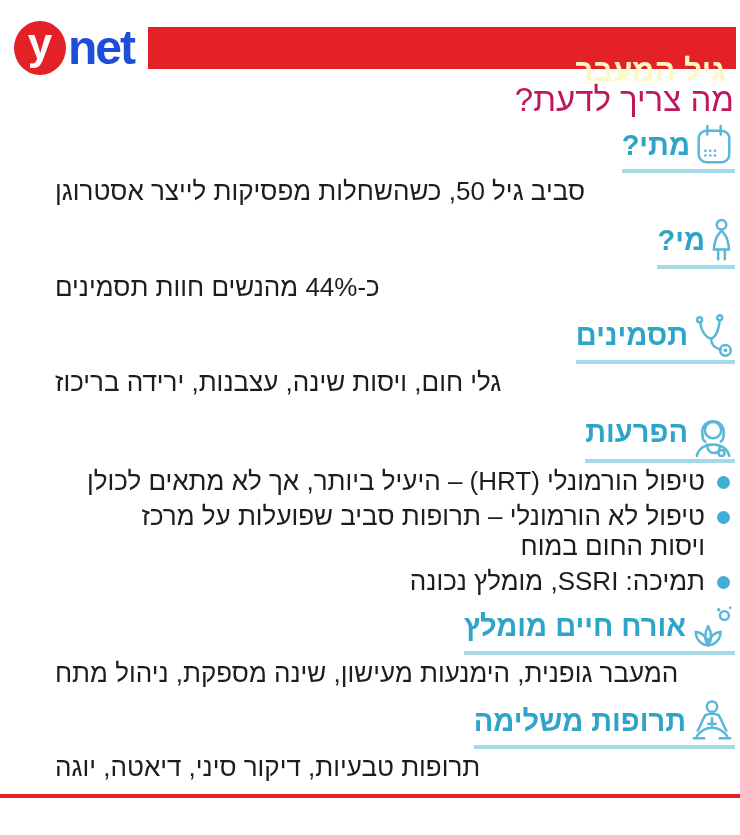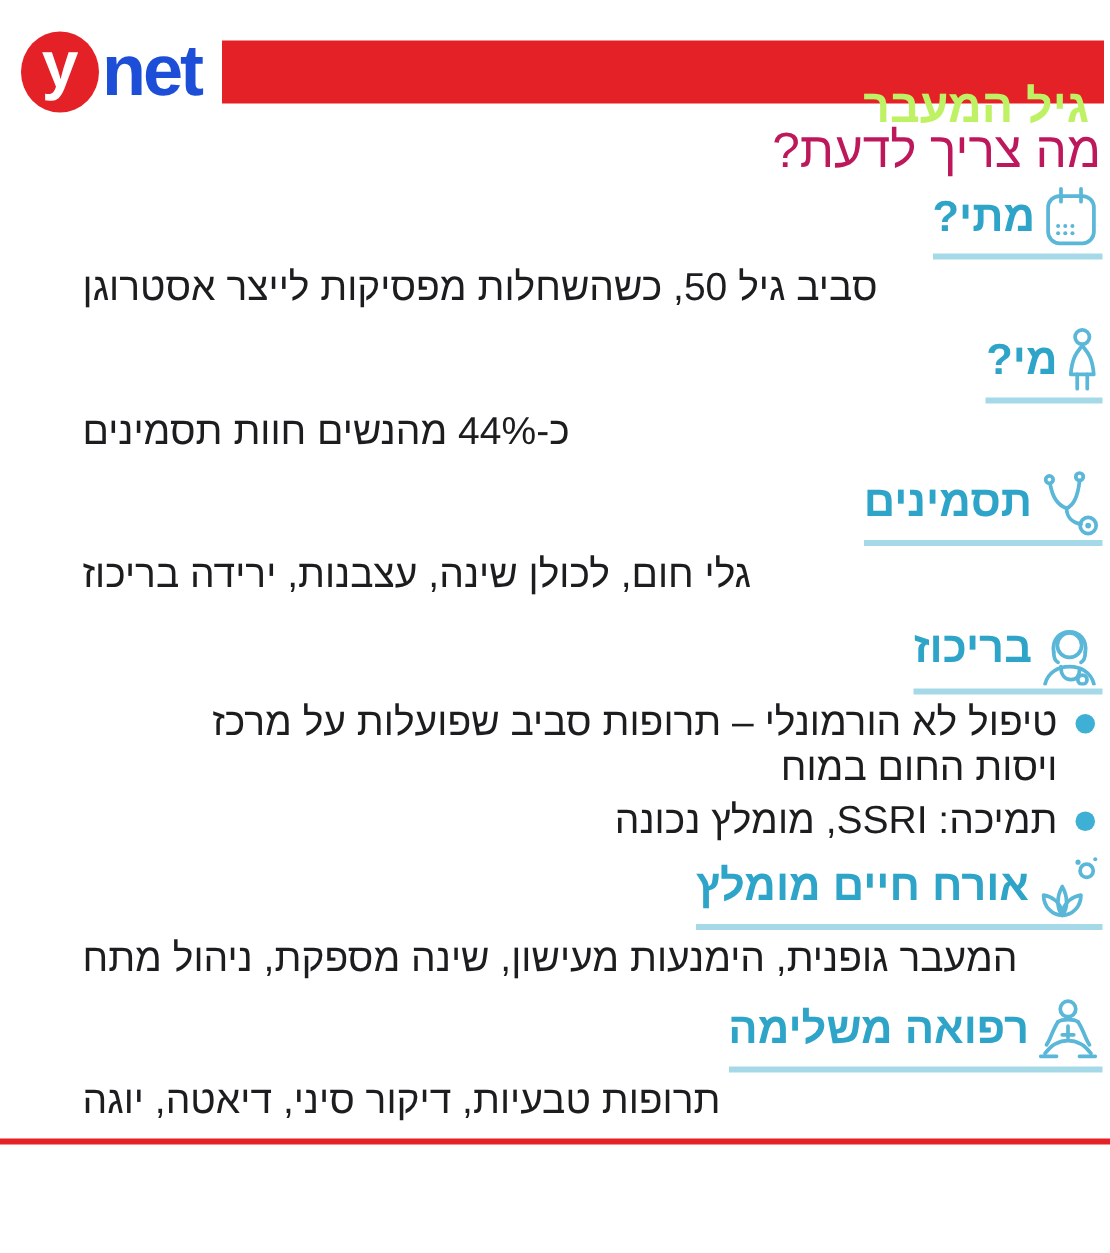--- a/index.html
+++ b/index.html
@@ -14,21 +14,21 @@
   .logo-y{
     width:52px;height:54px;border-radius:50%;background:#e32127;color:#fff;
     font-weight:bold;font-size:44px;display:flex;align-items:center;justify-content:center;
     line-height:1;padding-bottom:8px;box-sizing:border-box;
   }
   .logo-net{font-size:48px;font-weight:bold;color:#1d4ed8;letter-spacing:-2px;margin-left:2px;line-height:1;}
   .banner{
     flex:1;margin-left:14px;background:#e32127;height:42px;
     display:flex;align-items:center;justify-content:flex-end;padding:0 10px;
   }
-  .banner-title{color:#bef264;font-weight:bold;font-size:31px;direction:rtl;line-height:1;margin-top:44px;}
+  .banner-title{color:#fef9c3;font-weight:bold;font-size:31px;direction:rtl;line-height:1;margin-top:44px;}
   
   .page-title{font-size:33px;line-height:1.1;color:#be185d;margin:8px 6px 0 0;}
   
   .section{margin:0 5px;}
   .section-head{display:flex;justify-content:flex-start;margin-top:5px;}
   .head-inner{
     display:inline-flex;align-items:center;gap:3px;
     border-bottom:4px solid #a5d9e8;padding-bottom:2px;
   }
   .head-icon{display:flex;align-items:flex-end;}
@@ -113,40 +113,41 @@
           <circle class="ic" cx="30" cy="4" r="2.6"></circle>
           <path class="ic" d="M9.5 9 C11 18 15 24 21 26 C26 24 29 16 30 7"></path>
           <path class="ic" d="M21 26 C21 32 25 36 31 37"></path>
           <circle class="ic" cx="36" cy="38" r="5.6"></circle>
           <circle cx="36" cy="38" r="2" fill="#5ab7d8" stroke="none"></circle>
         </svg>
       </span>
       <span class="head-label">תסמינים</span>
     </span>
   </div>
-  <div class="section-body">גלי חום, לכולן שינה, עצבנות, ירידה בריכוז</div>
+  <div class="section-body">גלי חום, ויסות שינה, עצבנות, ירידה בריכוז</div>
 </div>
 
 <div class="section">
   <div class="section-head">
     <span class="head-inner">
       <span class="head-icon">
         <svg width="44" height="48" viewBox="0 0 46 50">
           <path class="ic" d="M12 27 C9 8 37 8 34 27"></path>
           <path class="ic" d="M12 27 C12 31 13 33 15 34 M34 27 C34 31 33 33 31 34"></path>
           <circle class="ic" cx="23" cy="22" r="8.5"></circle>
           <path class="ic" d="M6 49 C8 41 15 37 23 37 C31 37 38 41 40 49"></path>
           <path class="ic" d="M17 37 C17 43 20 46 24 46 C28 46 30 43 30 39"></path>
           <circle class="ic" cx="32" cy="46" r="3.2"></circle>
         </svg>
       </span>
-      <span class="head-label">בריכוז</span>
+      <span class="head-label">הפרעות</span>
     </span>
   </div>
   <ul class="bullets">
+    <li>טיפול הורמונלי (HRT) – היעיל ביותר, אך לא מתאים לכולן</li>
     <li>טיפול לא הורמונלי – תרופות סביב שפועלות על מרכז ויסות החום במוח</li>
     <li>תמיכה: SSRI, מומלץ נכונה</li>
   </ul>
 </div>
 
 <div class="section">
   <div class="section-head">
     <span class="head-inner">
       <span class="head-icon">
         <svg width="46" height="44" viewBox="0 0 48 46">
@@ -170,19 +171,19 @@
       <span class="head-icon">
         <svg width="46" height="44" viewBox="0 0 48 46">
           <circle class="ic" cx="24" cy="8" r="5.4"></circle>
           <path class="ic" d="M17 17 C20 15 28 15 31 17"></path>
           <path class="ic" d="M17 17 C13 23 12 29 9 33 M31 17 C35 23 36 29 39 33"></path>
           <path class="ic" d="M24 20 v8 M20 26 h8"></path>
           <path class="ic" d="M8 39 C13 32 18 30 24 30 C30 30 35 32 40 39"></path>
           <path class="ic" d="M5 41 H16 M32 41 H43"></path>
         </svg>
       </span>
-      <span class="head-label">רפואה משלימה</span>
+      <span class="head-label">תרופות משלימה</span>
     </span>
   </div>
   <div class="section-body">תרופות טבעיות, דיקור סיני, דיאטה, יוגה</div>
 </div>
 
 <div class="bottom-rule"></div>
 
 </body></html>

